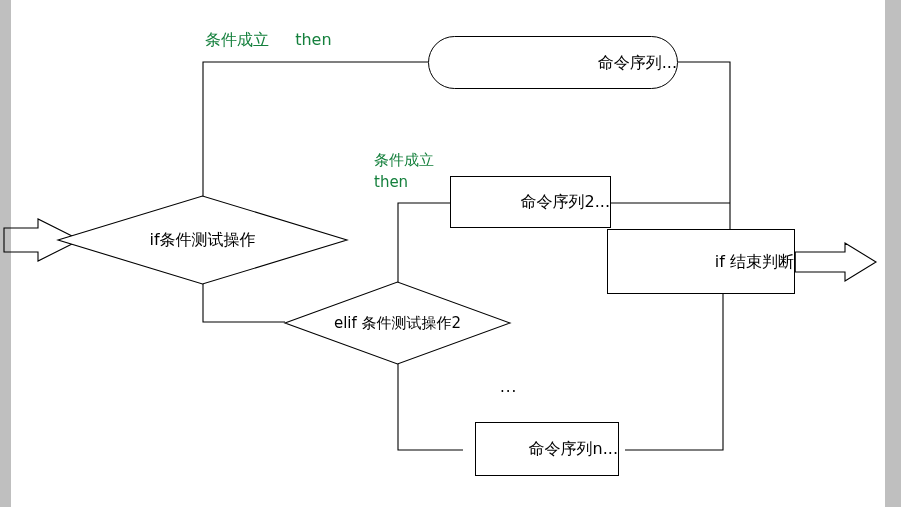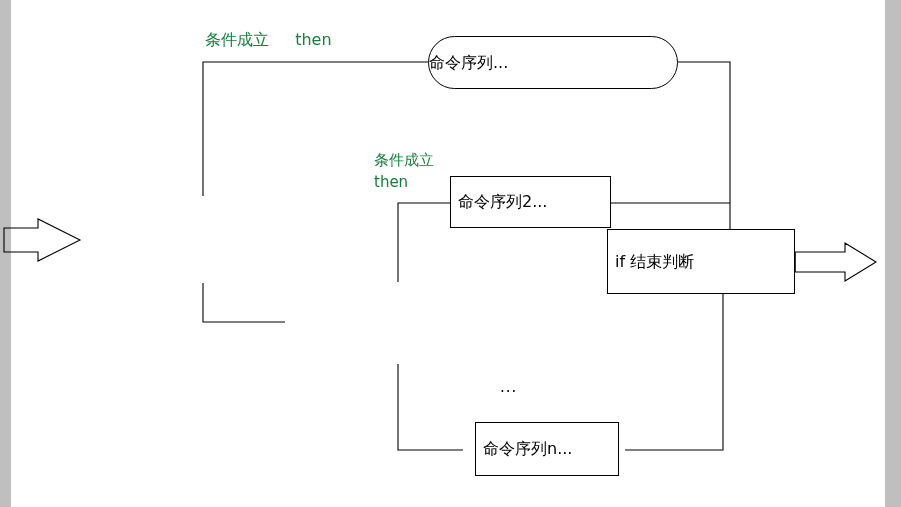--- a/index.html
+++ b/index.html
@@ -41,21 +41,21 @@
     fill: none;
     shape-rendering: geometricPrecision;
   }
 
   
   .node {
     position: absolute;
     box-sizing: border-box;
     display: flex;
     align-items: center;
-    justify-content: flex-start;
+    justify-content: flex-end;
     color: #000;
     text-align: center;
     line-height: 1.2;
   }
   .rect {
     border: 1.2px solid #000;
     background: #fff;
     padding-left: 7px;
   }
   .stadium {
@@ -121,21 +121,33 @@
       <polyline points="398,364 398,450 463,450"></polyline>
 
       <polyline points="625,450 723,450 723,294"></polyline>
 
       <polygon points="4,228 38,228 38,219 80,240 38,261 38,252 4,252"></polygon>
 
       <polygon points="795,252 845,252 845,243 876,262 845,281 845,272 795,272"></polygon>
       <polyline points="795,252 795,272"></polyline>
     </svg>
 
+    <div class="diamond-wrap" style="left:58px; top:196px; width:289px; height:88px;">
+      <svg width="289" height="88" viewBox="0 0 289 88">
+        <polygon points="0,44 144.5,0 289,44 144.5,88" fill="#ffffff" stroke="#000000" stroke-width="1.1"></polygon>
+      </svg>
+      <div class="diamond-label fs16">if条件测试操作</div>
+    </div>
 
+    <div class="diamond-wrap" style="left:285px; top:282px; width:225px; height:82px;">
+      <svg width="225" height="82" viewBox="0 0 225 82">
+        <polygon points="0,41 112.5,0 225,41 112.5,82" fill="#ffffff" stroke="#000000" stroke-width="1.1"></polygon>
+      </svg>
+      <div class="diamond-label fs15">elif 条件测试操作2</div>
+    </div>
 
     <div class="node stadium fs16" style="left:428px; top:36px; width:250px; height:53px;">
       <span>命令序列...</span>
     </div>
 
     <div class="node rect fs16" style="left:450px; top:176px; width:161px; height:52px;">
       <span>命令序列2...</span>
     </div>
 
     <div class="node rect fs16" style="left:463px; top:422px; width:144px; height:54px;margin-left:12px;">

